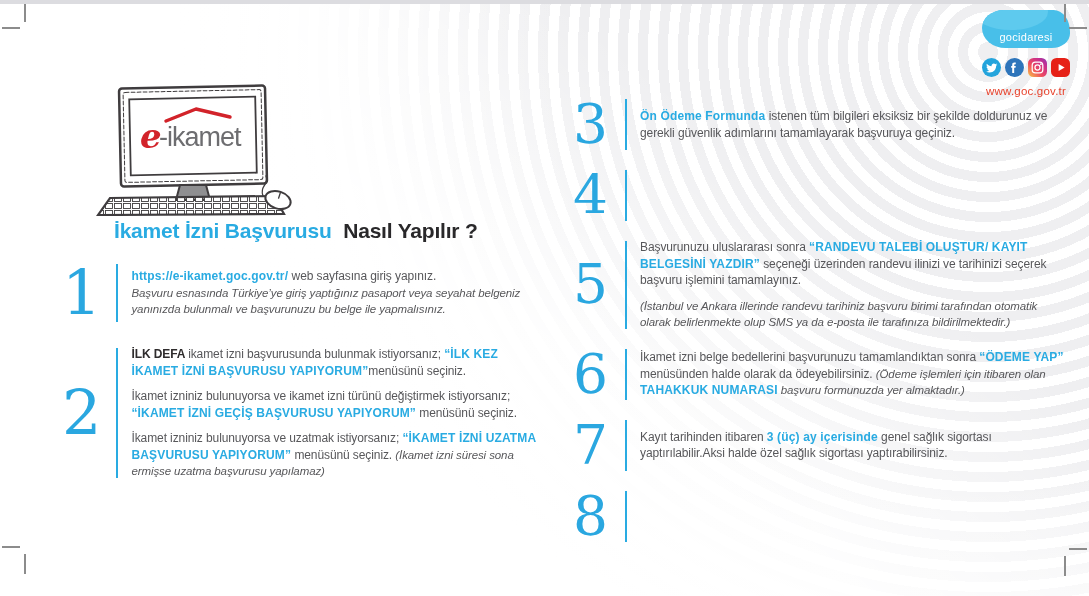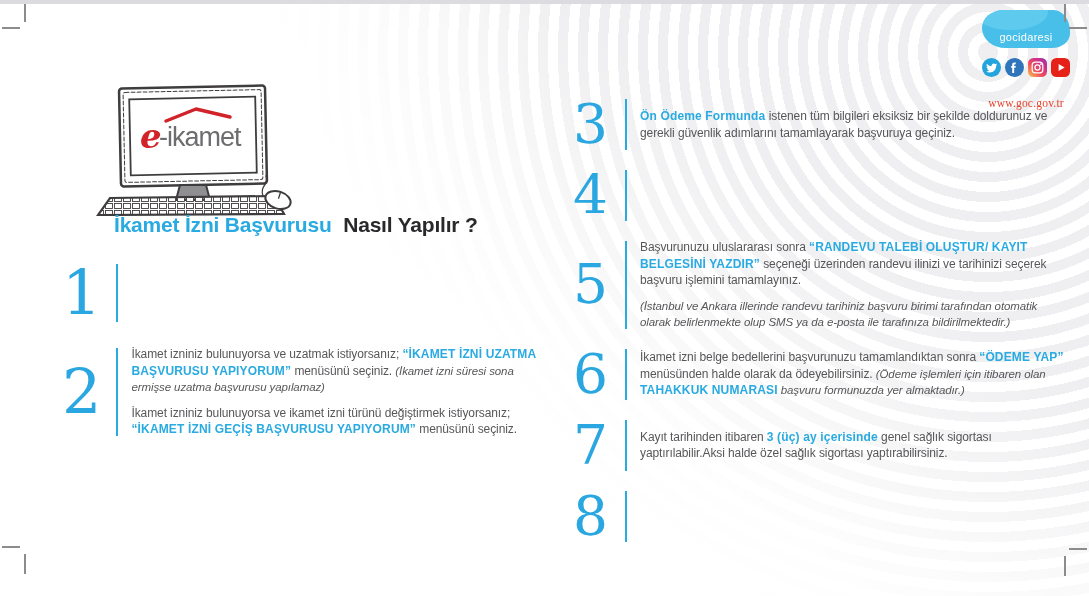--- a/index.html
+++ b/index.html
@@ -23,27 +23,27 @@
   
   .corner{position:absolute;top:10px;right:55px;width:96px;display:flex;flex-direction:column;align-items:center;}
   .badge{position:relative;width:88px;height:38px;background:#48bfe9;overflow:hidden;
     border-radius:24px 18px 20px 26px / 20px 24px 16px 22px;}
   .badge::before{content:"";position:absolute;left:-8px;top:-16px;width:74px;height:36px;
     background:#5ecaee;border-radius:50%;}
   .badge span{position:absolute;left:0;right:0;bottom:5px;text-align:center;color:#fff;
     font-size:11px;letter-spacing:.3px;}
   .social{display:flex;gap:4px;margin-top:10px;}
   .social svg{width:19px;height:19px;display:block;cursor:pointer;}
-  .site-url{margin-top:20px;color:#e8432d;font-size:11.5px;letter-spacing:.2px;cursor:pointer;font-family:Liberation Serif, serif;}
+  .site-url{margin-top:8px;color:#e8432d;font-size:11.5px;letter-spacing:.2px;cursor:pointer;}
 
   
   .illus{position:absolute;left:96px;top:84px;width:200px;height:132px;}
 
   
-  .title{position:absolute;left:114px;top:213px;margin:0;font-size:21px;font-weight:800;
+  .title{position:absolute;left:114px;top:219px;margin:0;font-size:21px;font-weight:800;
     letter-spacing:-.2px;white-space:nowrap;}
   .title .t-blue{color:#29abe2;}
   .title .t-dark{color:#29282a;margin-left:6px;}
 
   
   .col{position:absolute;display:flex;flex-direction:column;}
   .col-left{left:62px;top:262px;width:482px;row-gap:22px;}
   .col-right{left:572px;top:97px;width:492px;row-gap:16px;}
   .step{display:flex;align-items:center;}
   .num{flex:0 0 36px;text-align:right;font-family:"DejaVu Serif",serif;color:#2aa7e0;line-height:1;}
@@ -143,27 +143,31 @@
 
     <h1 class="title">
       <span class="t-blue">İkamet İzni Başvurusu</span>
       <span class="t-dark">Nasıl Yapılır ?</span>
     </h1>
 
     <div class="col col-left" id="col-left">
         <div class="step">
           <div class="num">1</div>
           <div class="bar"></div>
+          <div class="txt">
+            <p><span class="sg-bb link">https://e-ikamet.goc.gov.tr/ </span><span class="sg-n">web sayfasına giriş yapınız.</span><br><span class="sg-i">Başvuru esnasında Türkiye’ye giriş yaptığınız pasaport veya seyahat belgeniz yanınızda bulunmalı ve başvurunuzu bu belge ile yapmalısınız.</span></p>
+          </div>
         </div>
         <div class="step">
           <div class="num">2</div>
           <div class="bar"></div>
           <div class="txt">
+            <p><span class="sg-b">İLK DEFA </span><span class="sg-n">ikamet izni başvurusunda bulunmak istiyorsanız; </span><span class="sg-bb">“İLK KEZ İKAMET İZNİ BAŞVURUSU YAPIYORUM”</span><span class="sg-n">menüsünü seçiniz.</span></p>
+            <p><span class="sg-n">İkamet izniniz bulunuyorsa ve ikamet izni türünü değiştirmek istiyorsanız; </span><span class="sg-bb">“İKAMET İZNİ GEÇİŞ BAŞVURUSU YAPIYORUM”</span><span class="sg-n"> menüsünü seçiniz.</span></p>
             <p><span class="sg-n">İkamet izniniz bulunuyorsa ve uzatmak istiyorsanız; </span><span class="sg-bb">“İKAMET İZNİ UZATMA BAŞVURUSU YAPIYORUM”</span><span class="sg-n"> menüsünü seçiniz. </span><span class="sg-i">(İkamet izni süresi sona ermişse uzatma başvurusu yapılamaz)</span></p>
-            <p><span class="sg-n">İkamet izniniz bulunuyorsa ve ikamet izni türünü değiştirmek istiyorsanız; </span><span class="sg-bb">“İKAMET İZNİ GEÇİŞ BAŞVURUSU YAPIYORUM”</span><span class="sg-n"> menüsünü seçiniz.</span></p>
           </div>
         </div>
       </div>
     <div class="col col-right" id="col-right">
         <div class="step">
           <div class="num">3</div>
           <div class="bar"></div>
           <div class="txt">
             <p><span class="sg-bb">Ön Ödeme Formunda </span><span class="sg-n">istenen tüm bilgileri eksiksiz bir şekilde doldurunuz ve gerekli güvenlik adımlarını tamamlayarak başvuruya geçiniz.</span></p>
           </div>

